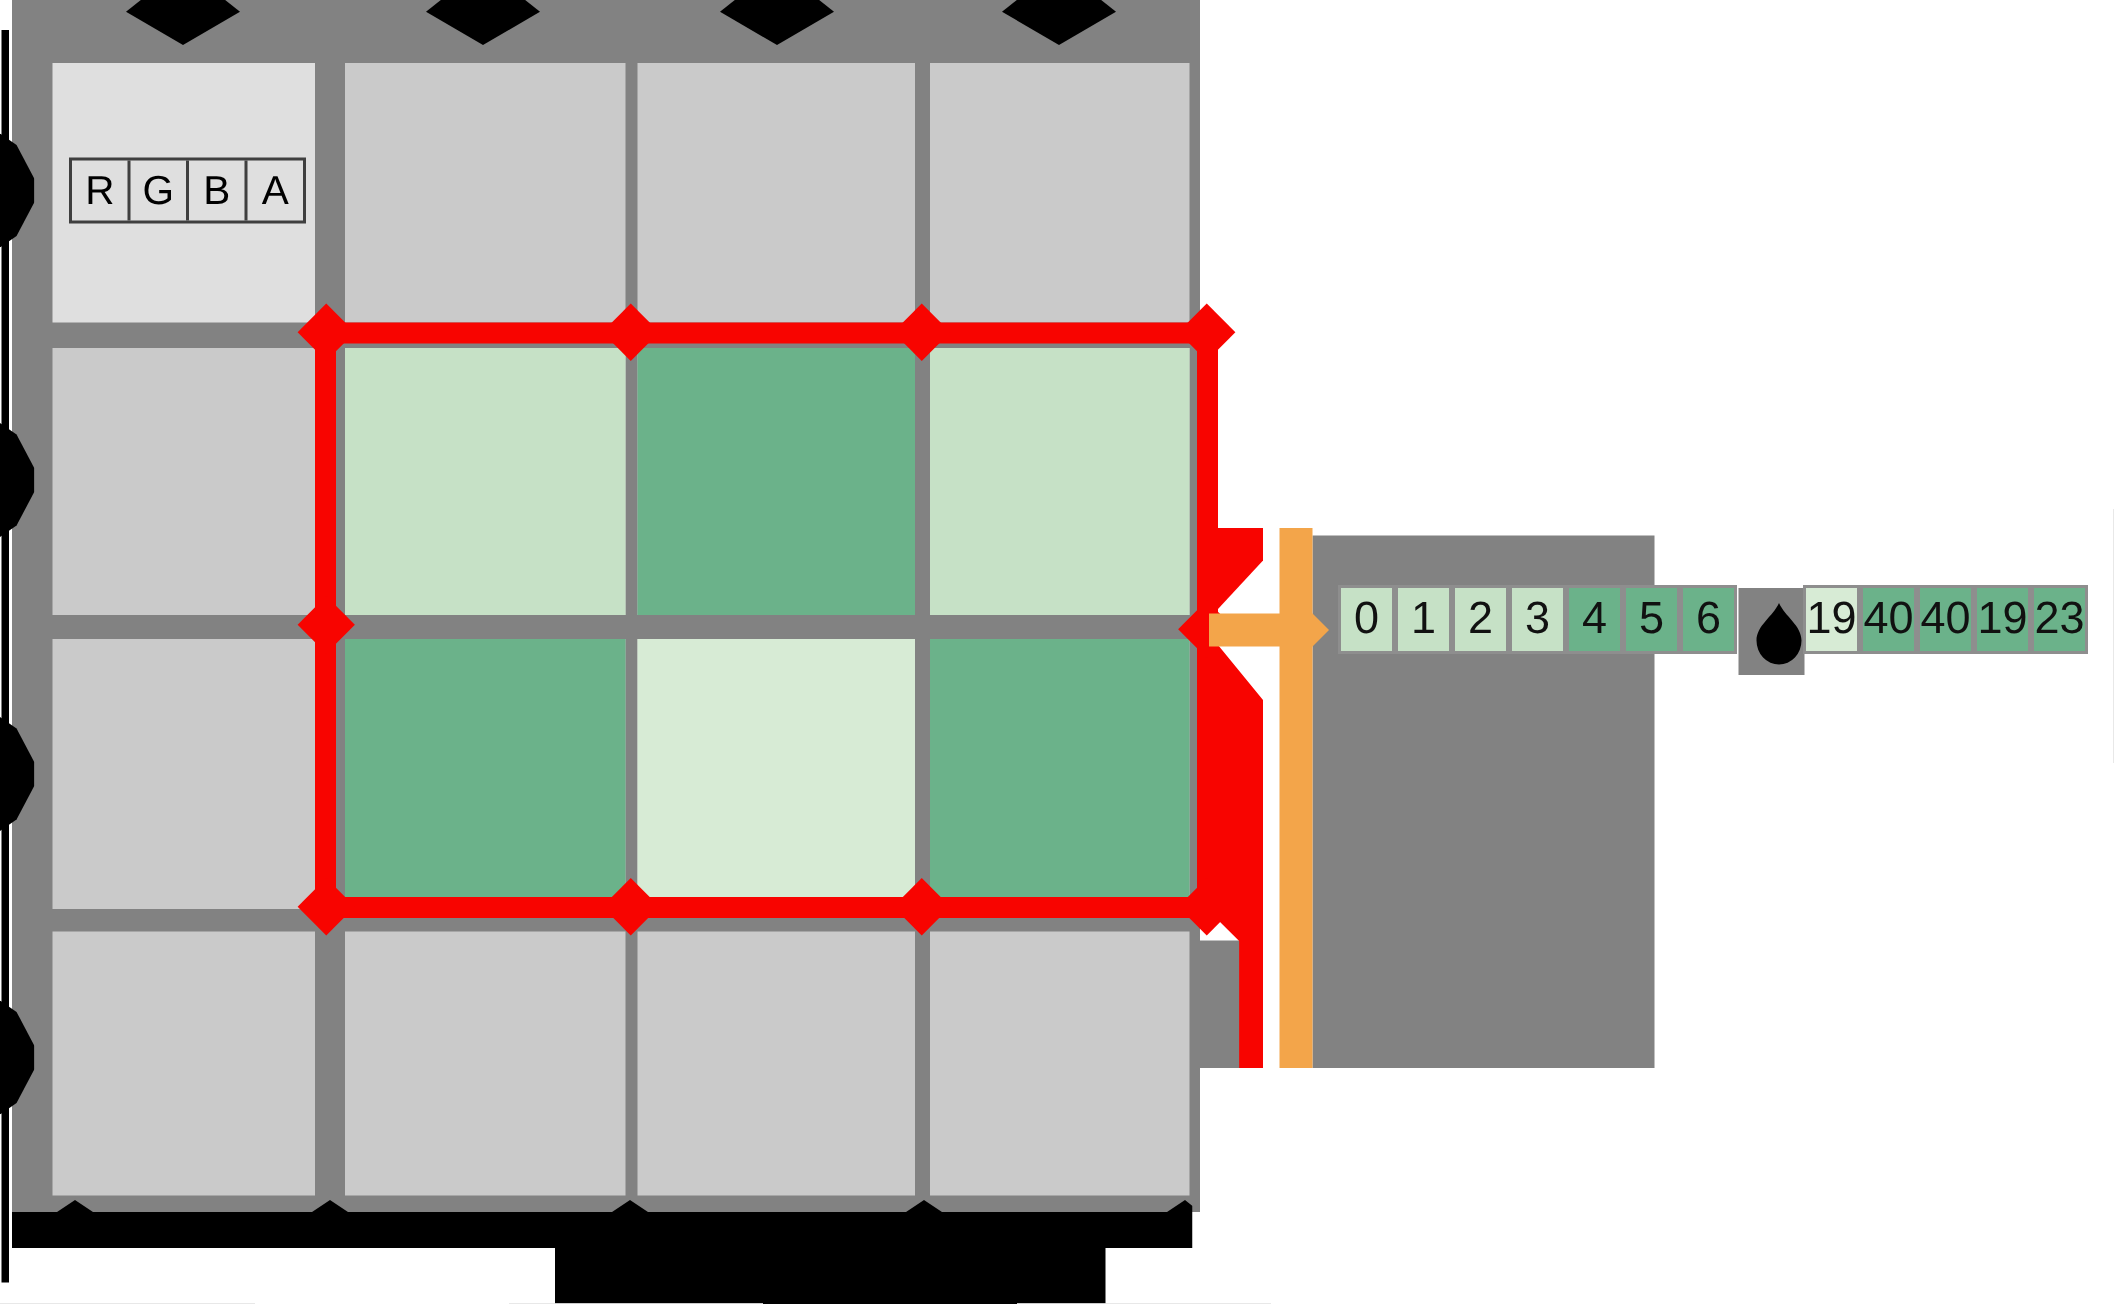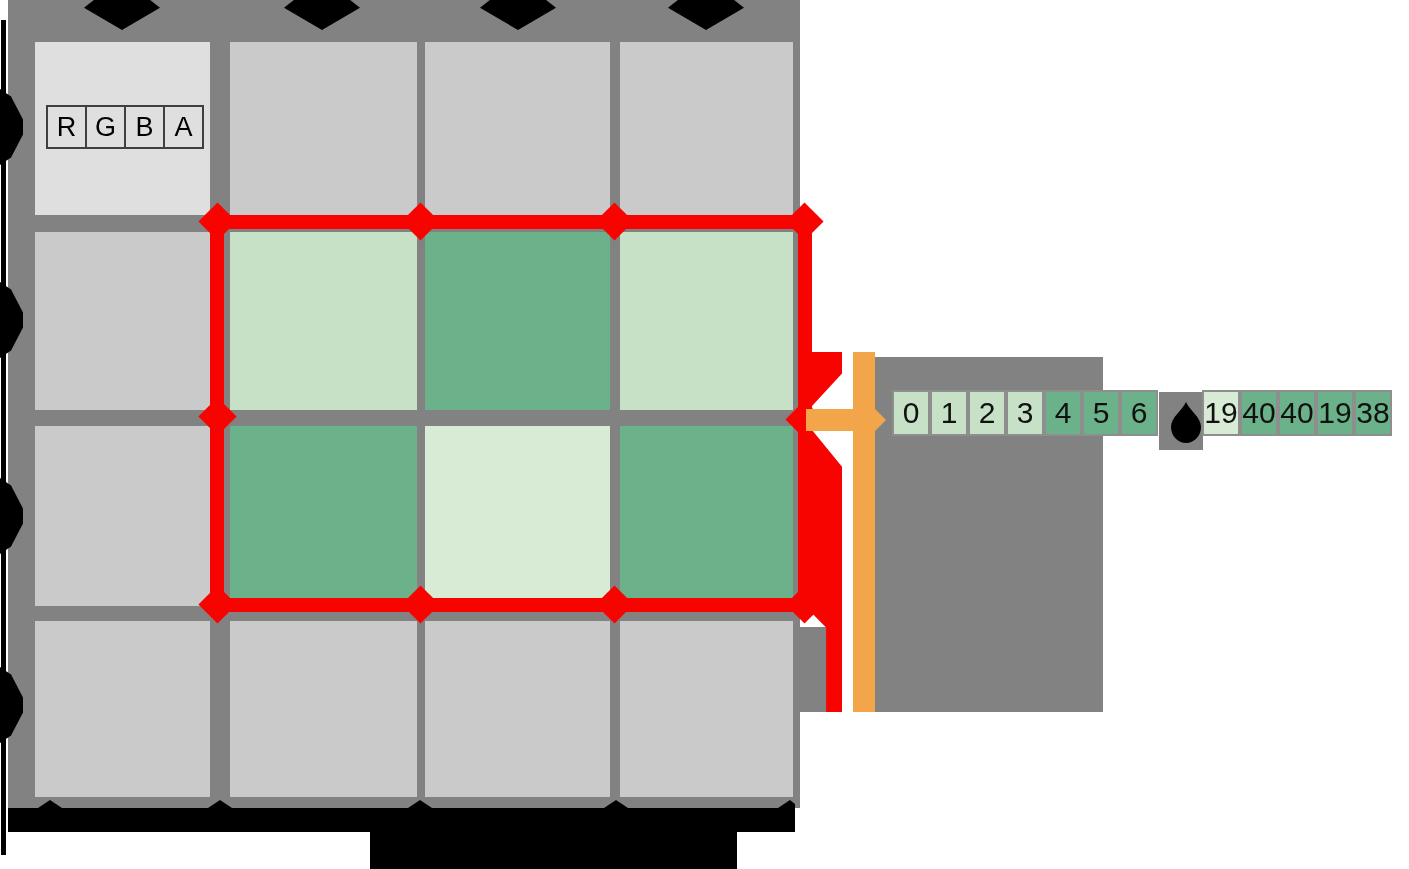--- a/index.html
+++ b/index.html
@@ -153,21 +153,21 @@
   <div class="abs scell s-dark" style="left:1240px;">
       <span>40</span>
     </div>
   <div class="abs scell s-dark" style="left:1278px;">
       <span>40</span>
     </div>
   <div class="abs scell s-dark" style="left:1316px;">
       <span>19</span>
     </div>
   <div class="abs scell s-dark" style="left:1354px;">
-      <span>38</span>
+      <span>23</span>
     </div>
 
   <svg class="abs" style="left:1170px;top:402px;" width="32" height="42" viewBox="0 0 32 42">
     <path d="M16 0 C12 9 1 15 1 25 a15 16 0 1 0 30 0 C31 15 20 9 16 0 Z" fill="#000"></path>
   </svg>
 
   <div class="abs top-arrow" style="left:84px;"></div>
   <div class="abs top-arrow" style="left:284px;"></div>
   <div class="abs top-arrow" style="left:480px;"></div>
   <div class="abs top-arrow" style="left:668px;"></div>

